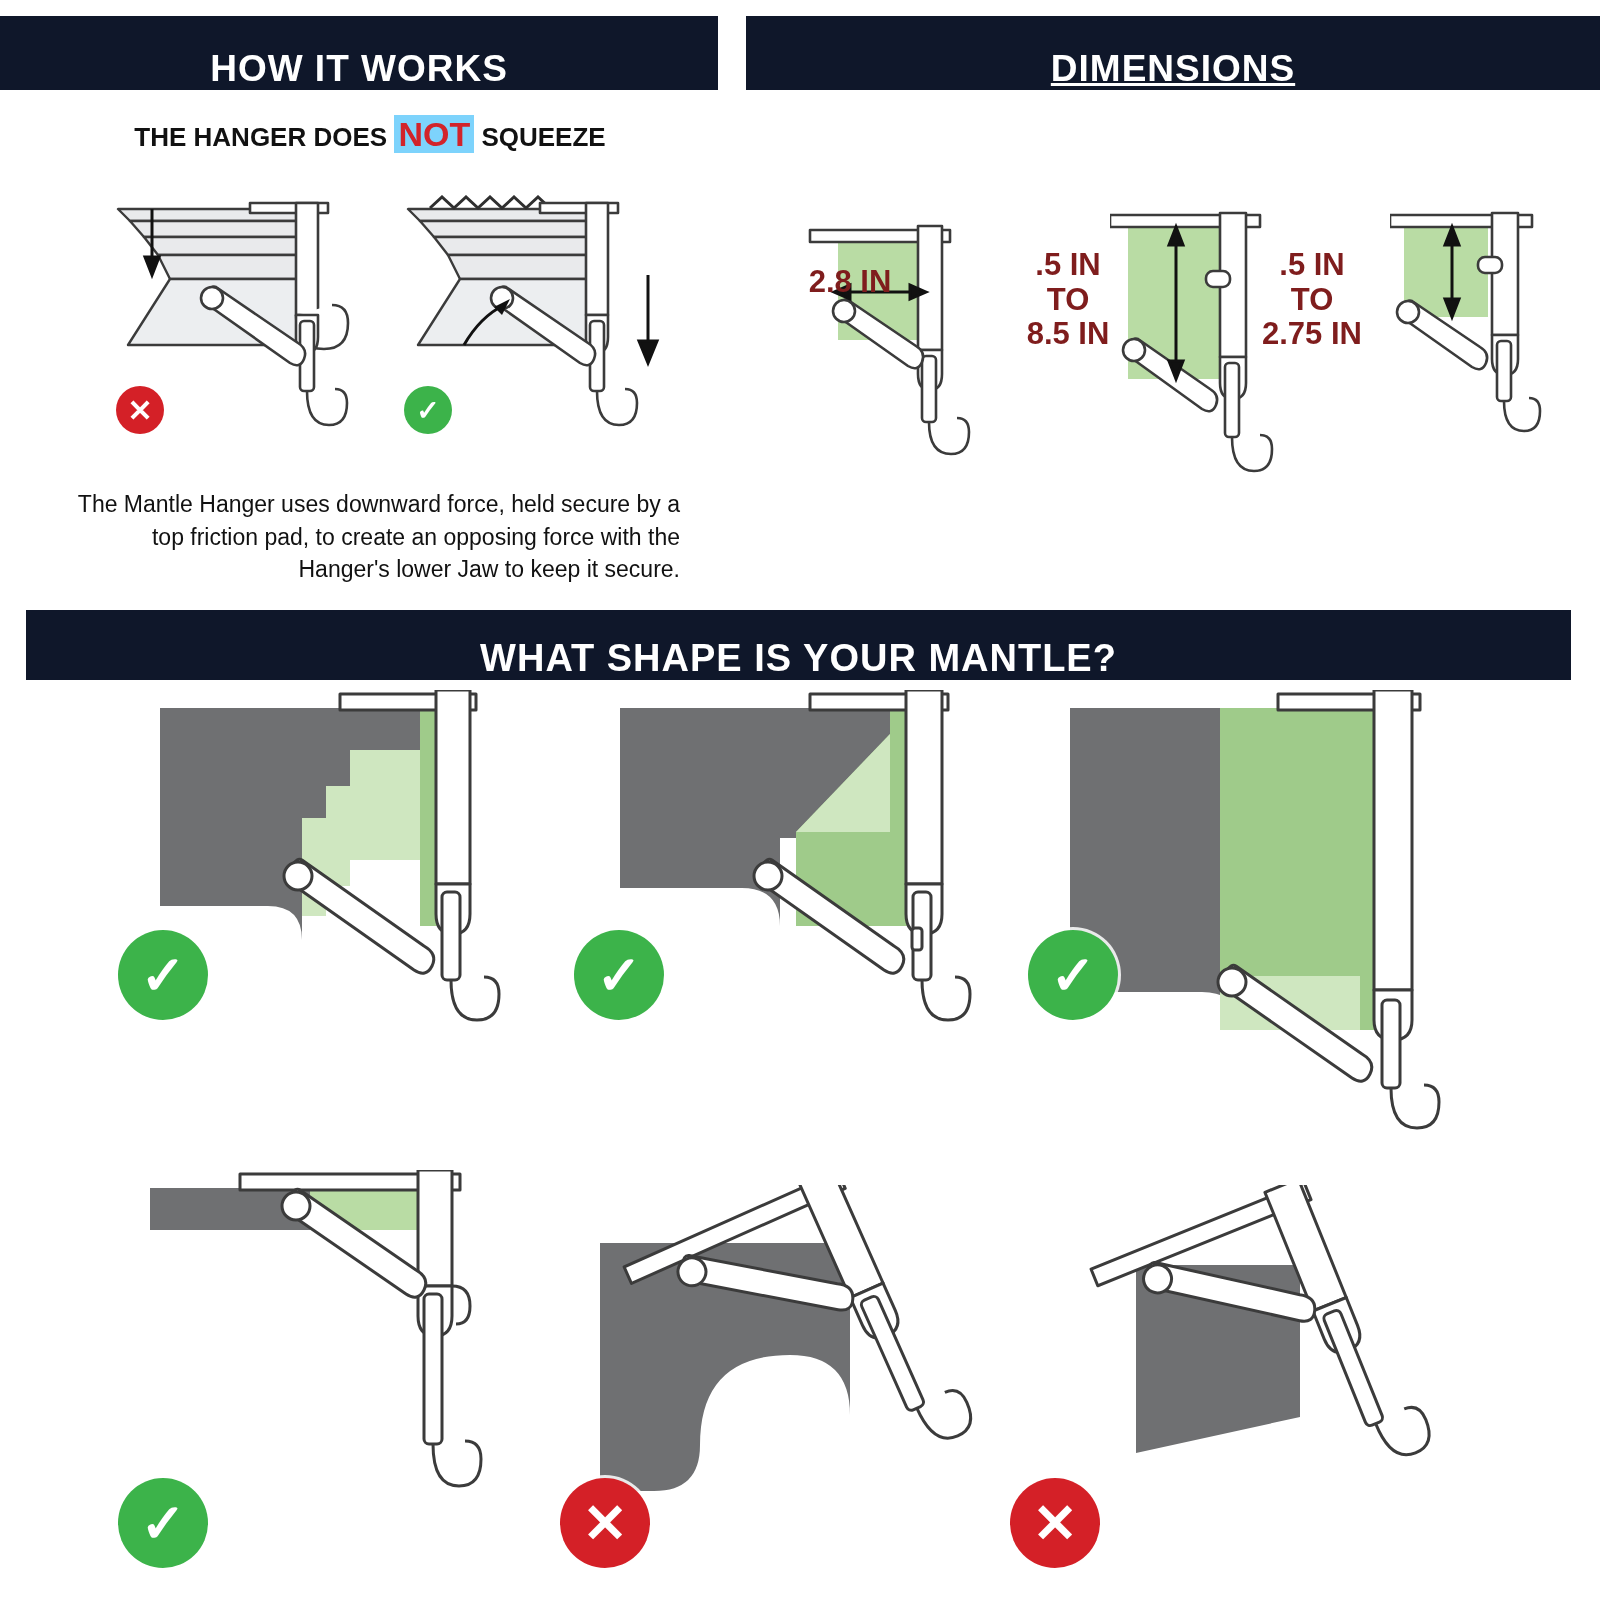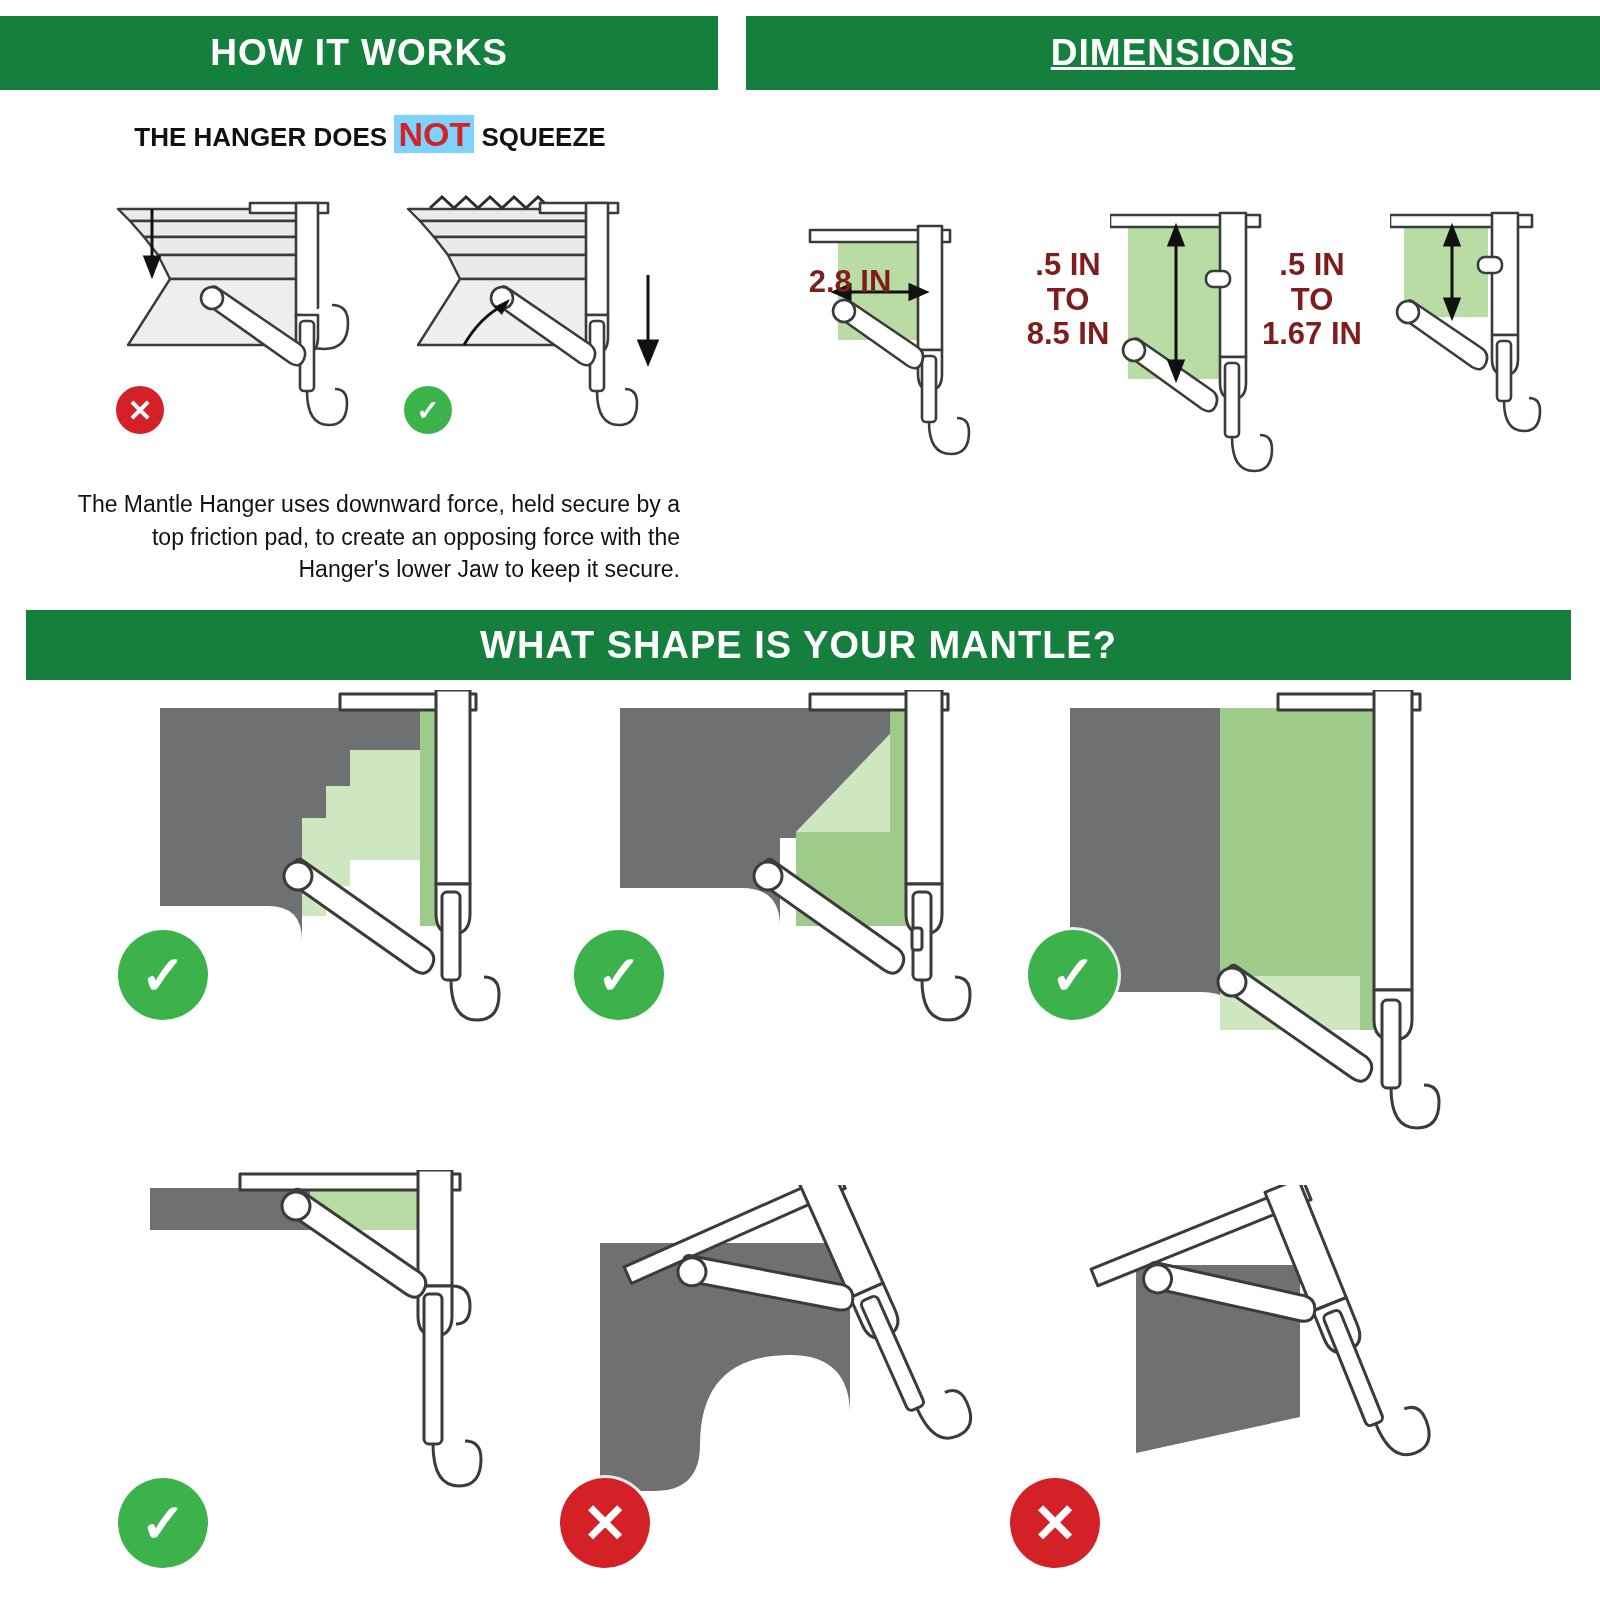--- a/index.html
+++ b/index.html
@@ -8,26 +8,26 @@
     background:#ffffff;
     font-family:"Liberation Sans", sans-serif;
     color:#1a1a1a;
     overflow:hidden;
     position:relative;
   }
   .page{position:relative;width:1600px;height:1600px;}
 
   
   .bar{
-    background:#15803d;
+    background:#0f172a;
     color:#ffffff;
     font-weight:bold;
     text-align:center;
     letter-spacing:1px;
-    display:flex;align-items:center;justify-content:center;
+    display:flex;align-items:flex-end;justify-content:center;
   }
   .bar-how{position:absolute;left:0;top:16px;width:718px;height:74px;font-size:37px;}
   .bar-dim{position:absolute;left:746px;top:16px;width:854px;height:74px;font-size:37px;text-decoration:underline;}
   .bar-shape{position:absolute;left:26px;top:610px;width:1545px;height:70px;font-size:38px;}
 
   
   .how-text{
     position:absolute;left:90px;top:112px;width:560px;
     text-align:center;font-weight:bold;font-size:26px;line-height:1.32;
     color:#111;
@@ -218,21 +218,21 @@
       <g stroke="#111" stroke-width="3" fill="#111">
         <line x1="62" y1="44" x2="62" y2="110"></line>
         <polygon points="62,32 55,50 69,50"></polygon>
         <polygon points="62,122 55,104 69,104"></polygon>
       </g>
     </svg>
   </div>
   <div class="dimlabel" id="dim-3">
     <span>.5 IN</span><br>
     <span>TO</span><br>
-    <span>1.67 IN</span>
+    <span>2.75 IN</span>
   </div>
 
   <div class="fig" style="left:120px;top:690px;">
     <svg width="400" height="420" viewBox="0 0 400 420">
       <path d="M40 18 H300 V170 H230 V196 H206 V226 H182 V250 q0 -34 -34 -34 H40 Z" fill="#6f7072"></path>
       <path d="M300 18 H330 V236 H300 Z" fill="#9fcb8a"></path>
       <path d="M230 60 H300 V170 H230 Z" fill="#cfe7c0"></path>
       <path d="M206 96 H230 V196 H206 Z" fill="#cfe7c0"></path>
       <path d="M182 128 H206 V226 H182 Z" fill="#cfe7c0"></path>
       <g fill="#ffffff" stroke="#3b3b3b" stroke-width="3" stroke-linejoin="round">

